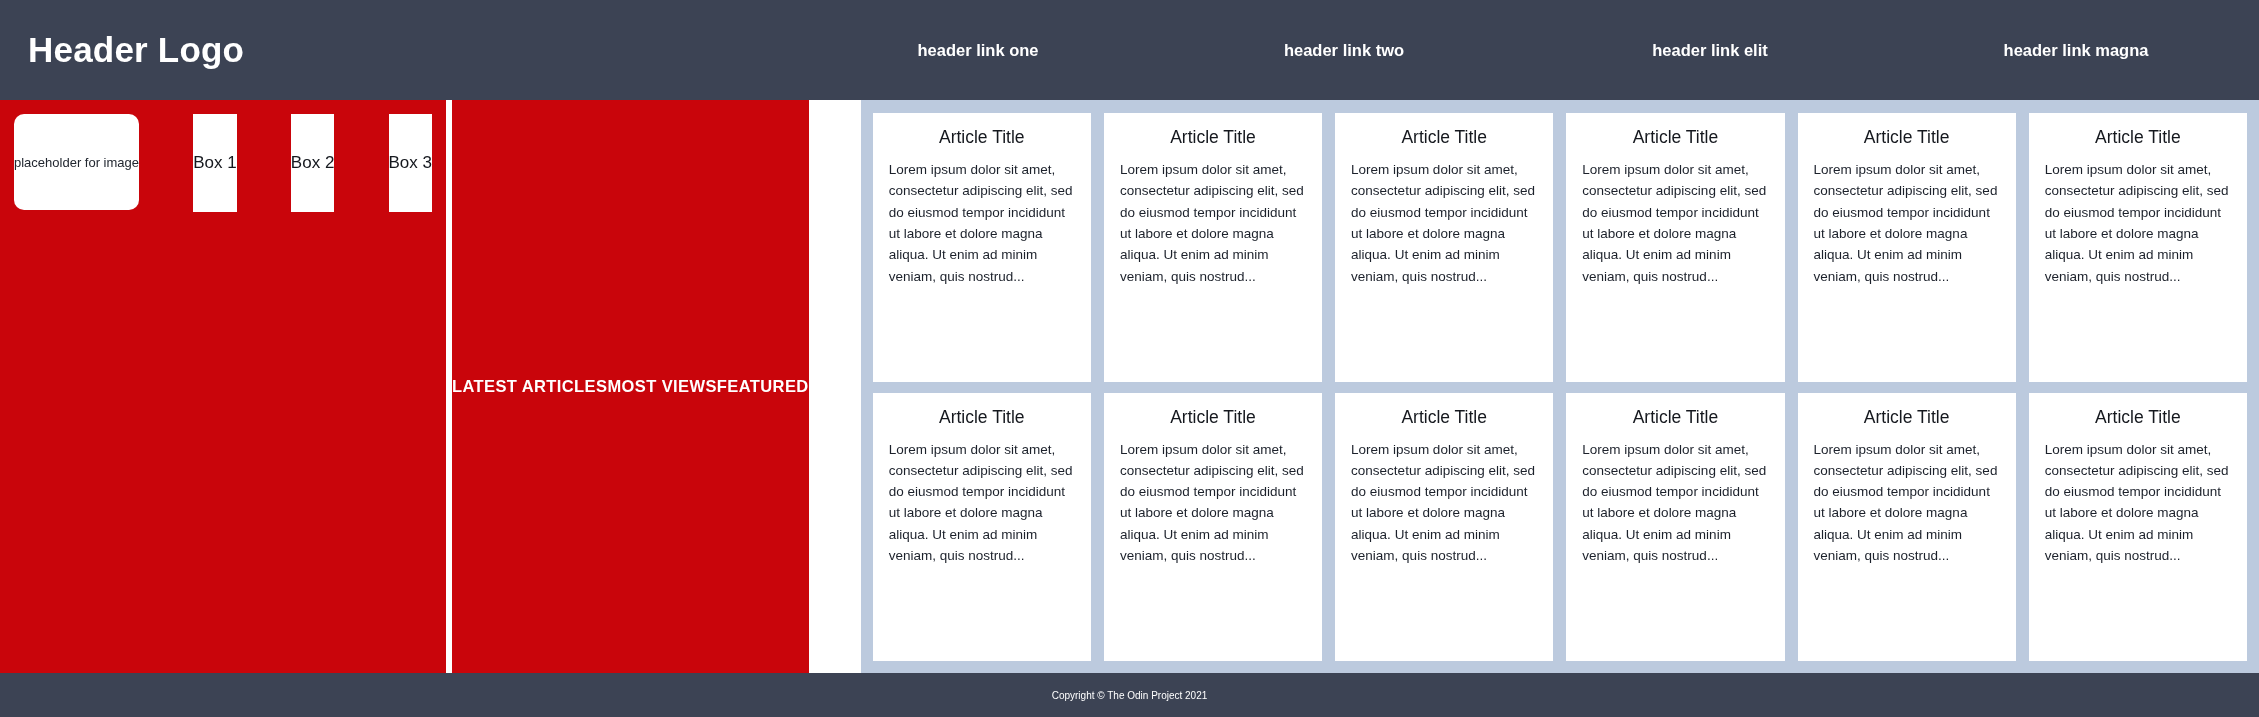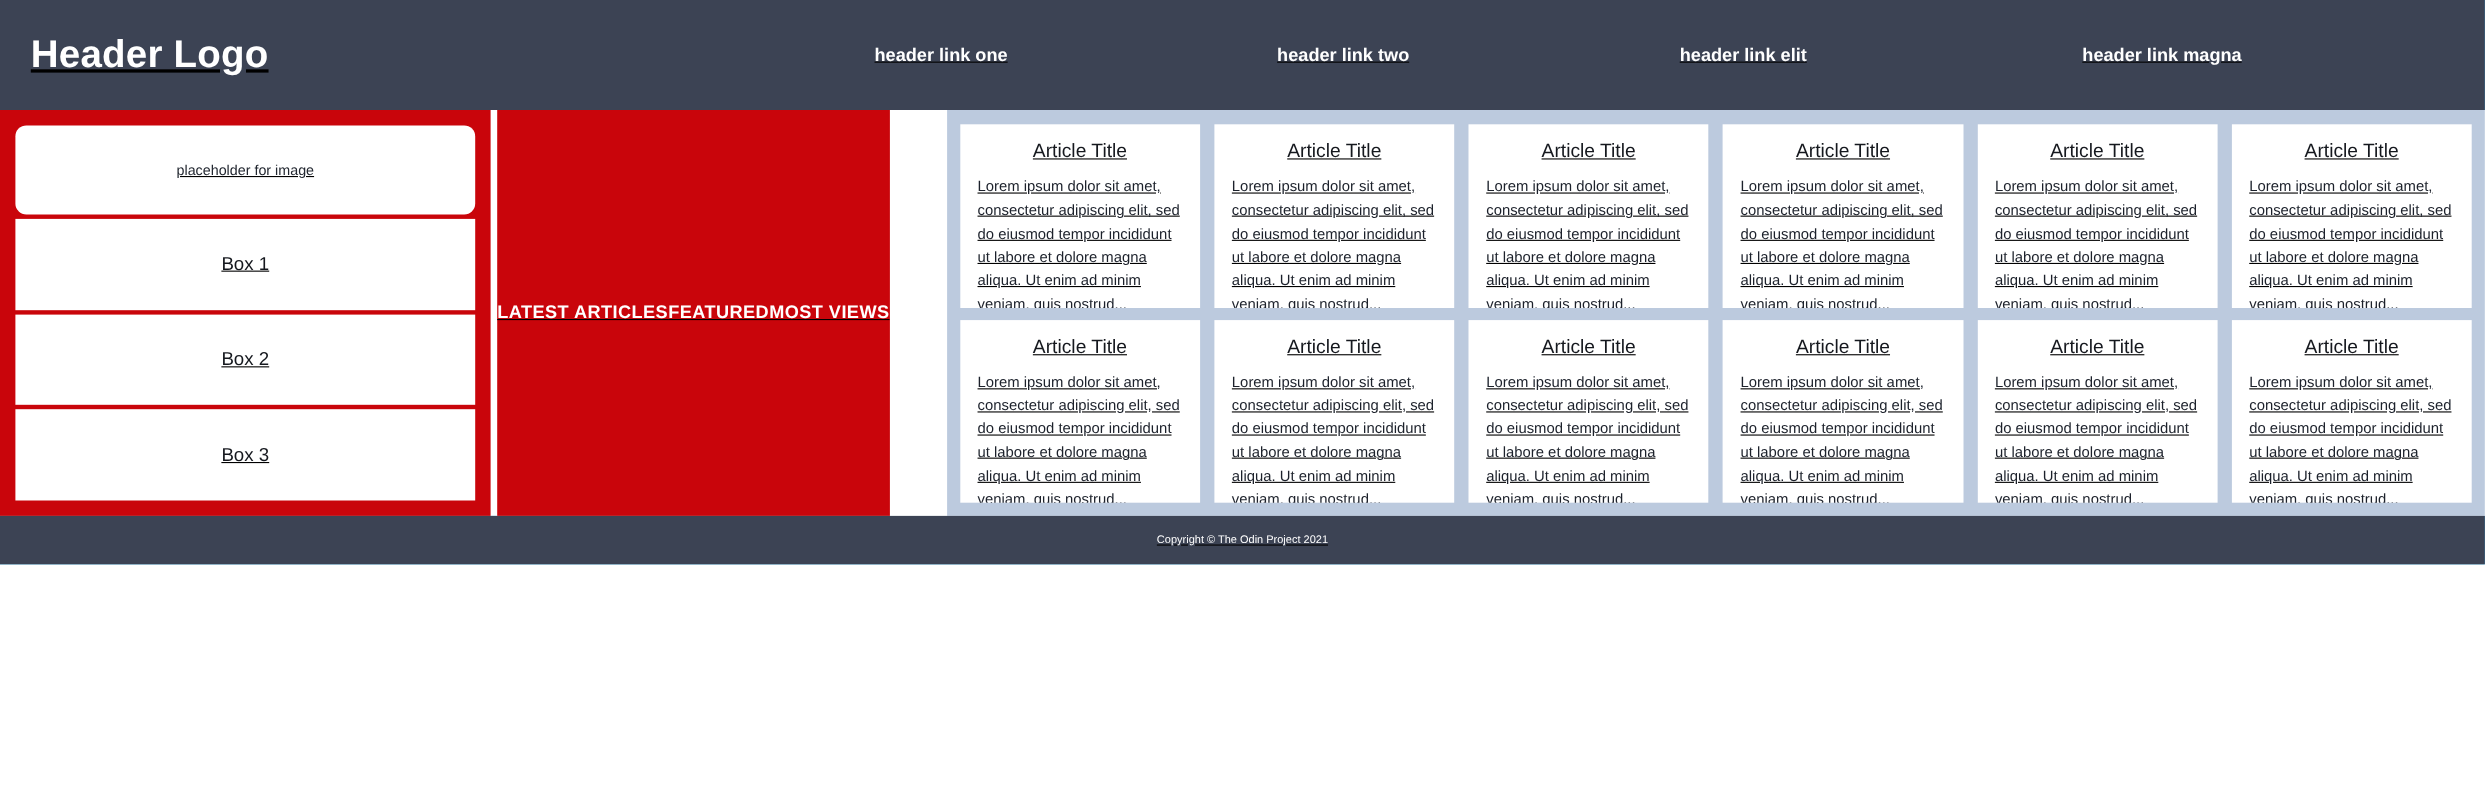--- a/index.html
+++ b/index.html
@@ -7,25 +7,24 @@
   html, body {
     width: 2259px;
     height: 717px;
     background: #ffffff;
     font-family: "Liberation Sans", sans-serif;
     overflow: hidden;
   }
 
   .page {
     width: 2259px;
-    height: 513px;
+    height: 717px;
     display: flex;
     flex-direction: column;
-    background: #0ea5e9;
-    text-decoration: underline;
+    background: #6d28d9;
   }
 
   
   .site-header {
     height: 100px;
     flex: 0 0 100px;
     background: #3c4354;
     display: flex;
     align-items: center;
     padding: 0 0 0 28px;
@@ -46,40 +45,39 @@
     justify-content: flex-end;
   }
 
   .header-link {
     color: #ffffff;
     font-size: 16.5px;
     font-weight: bold;
     text-decoration: none;
     white-space: nowrap;
     width: 366px;
-    text-align: left;
+    text-align: center;
     display: block;
   }
 
   
   .body-area {
     flex: 1 1 auto;
     display: flex;
     align-items: stretch;
     background: #ffffff;
     min-height: 0;
   }
 
   
   .sidebar {
     flex: 0 0 446px;
     background: #c9050b;
     padding: 14px 14px 14px 14px;
     display: flex;
-    flex-direction: column;
     justify-content: space-between;
   }
 
   .sidebar-card {
     background: #ffffff;
     display: flex;
     align-items: center;
     justify-content: center;
     text-align: center;
   }
@@ -207,22 +205,22 @@
       <div class="sidebar-spacer"></div>
       <div class="sidebar-card sidebar-box">Box 2</div>
       <div class="sidebar-spacer"></div>
       <div class="sidebar-card sidebar-box">Box 3</div>
     </aside>
 
     <main class="main-col">
 
       <div class="section-tabs">
         <div class="section-tab">LATEST ARTICLES</div>
+        <div class="section-tab">MOST VIEWS</div>
         <div class="section-tab">FEATURED</div>
-        <div class="section-tab">MOST VIEWS</div>
       </div>
 
       <div class="cards-region">
 
         <div class="card-row">
           <article class="article-card">
             <h3 class="article-title">Article Title</h3>
             <p class="article-excerpt">Lorem ipsum dolor sit amet, consectetur adipiscing elit, sed do eiusmod tempor incididunt ut labore et dolore magna aliqua. Ut enim ad minim veniam, quis nostrud...</p>
           </article>
           <article class="article-card">

